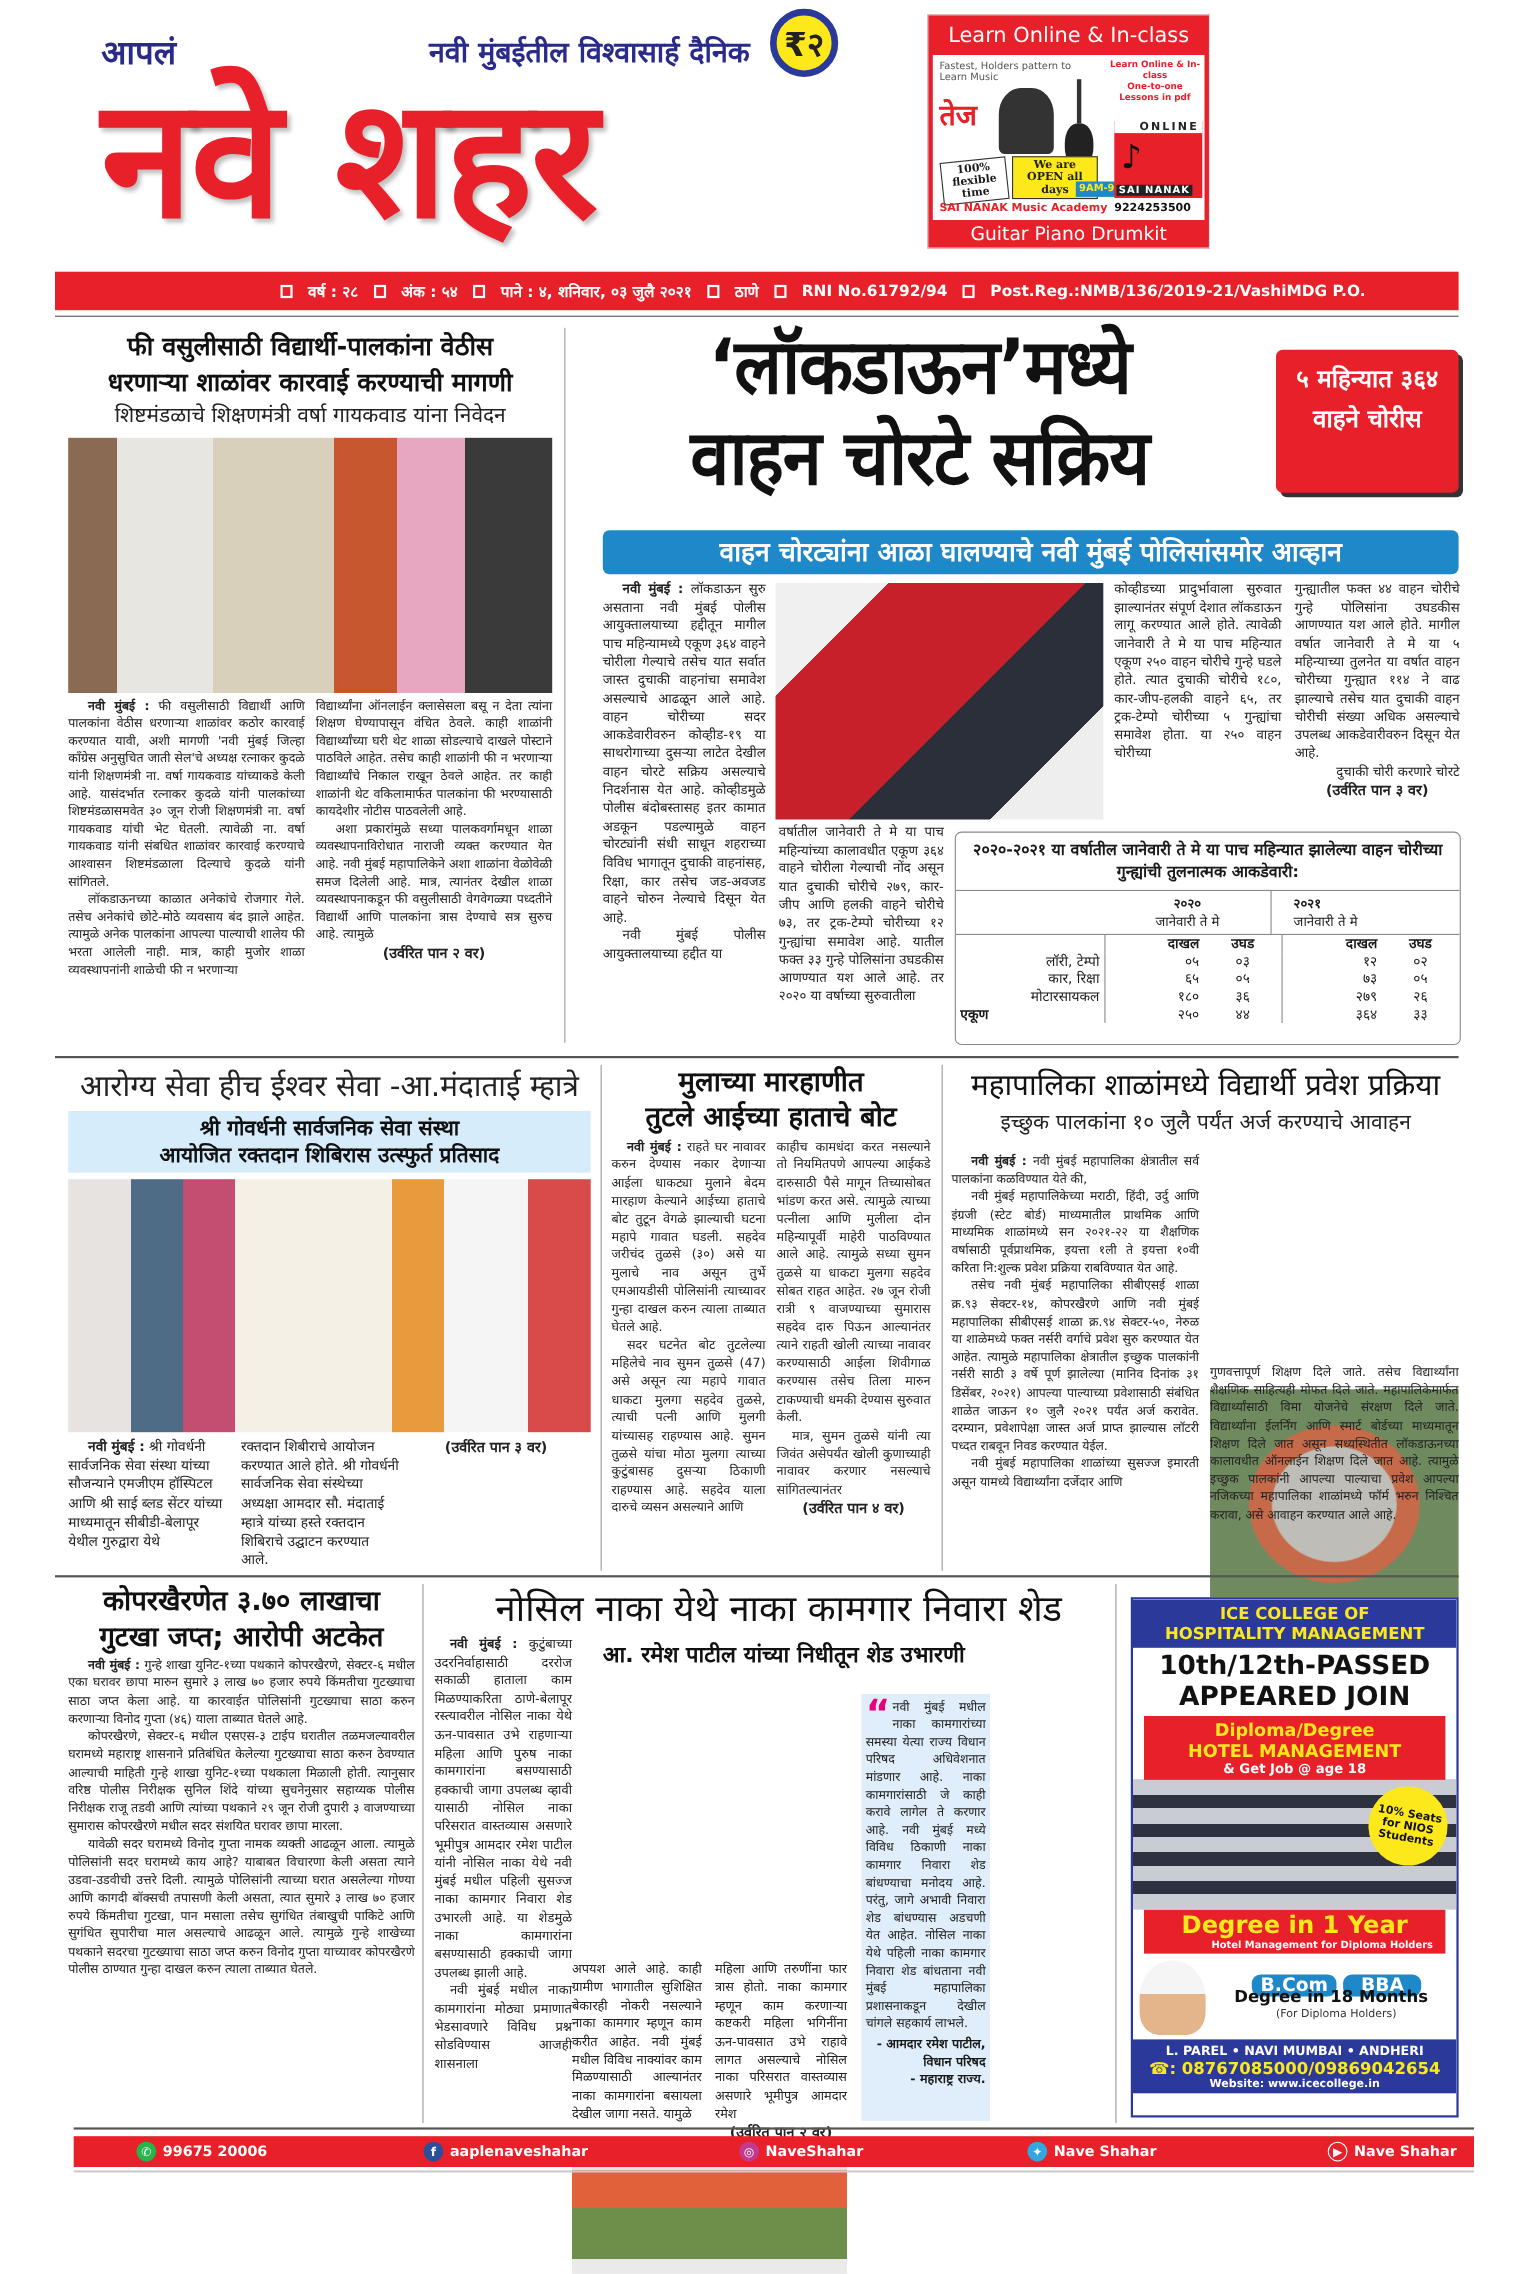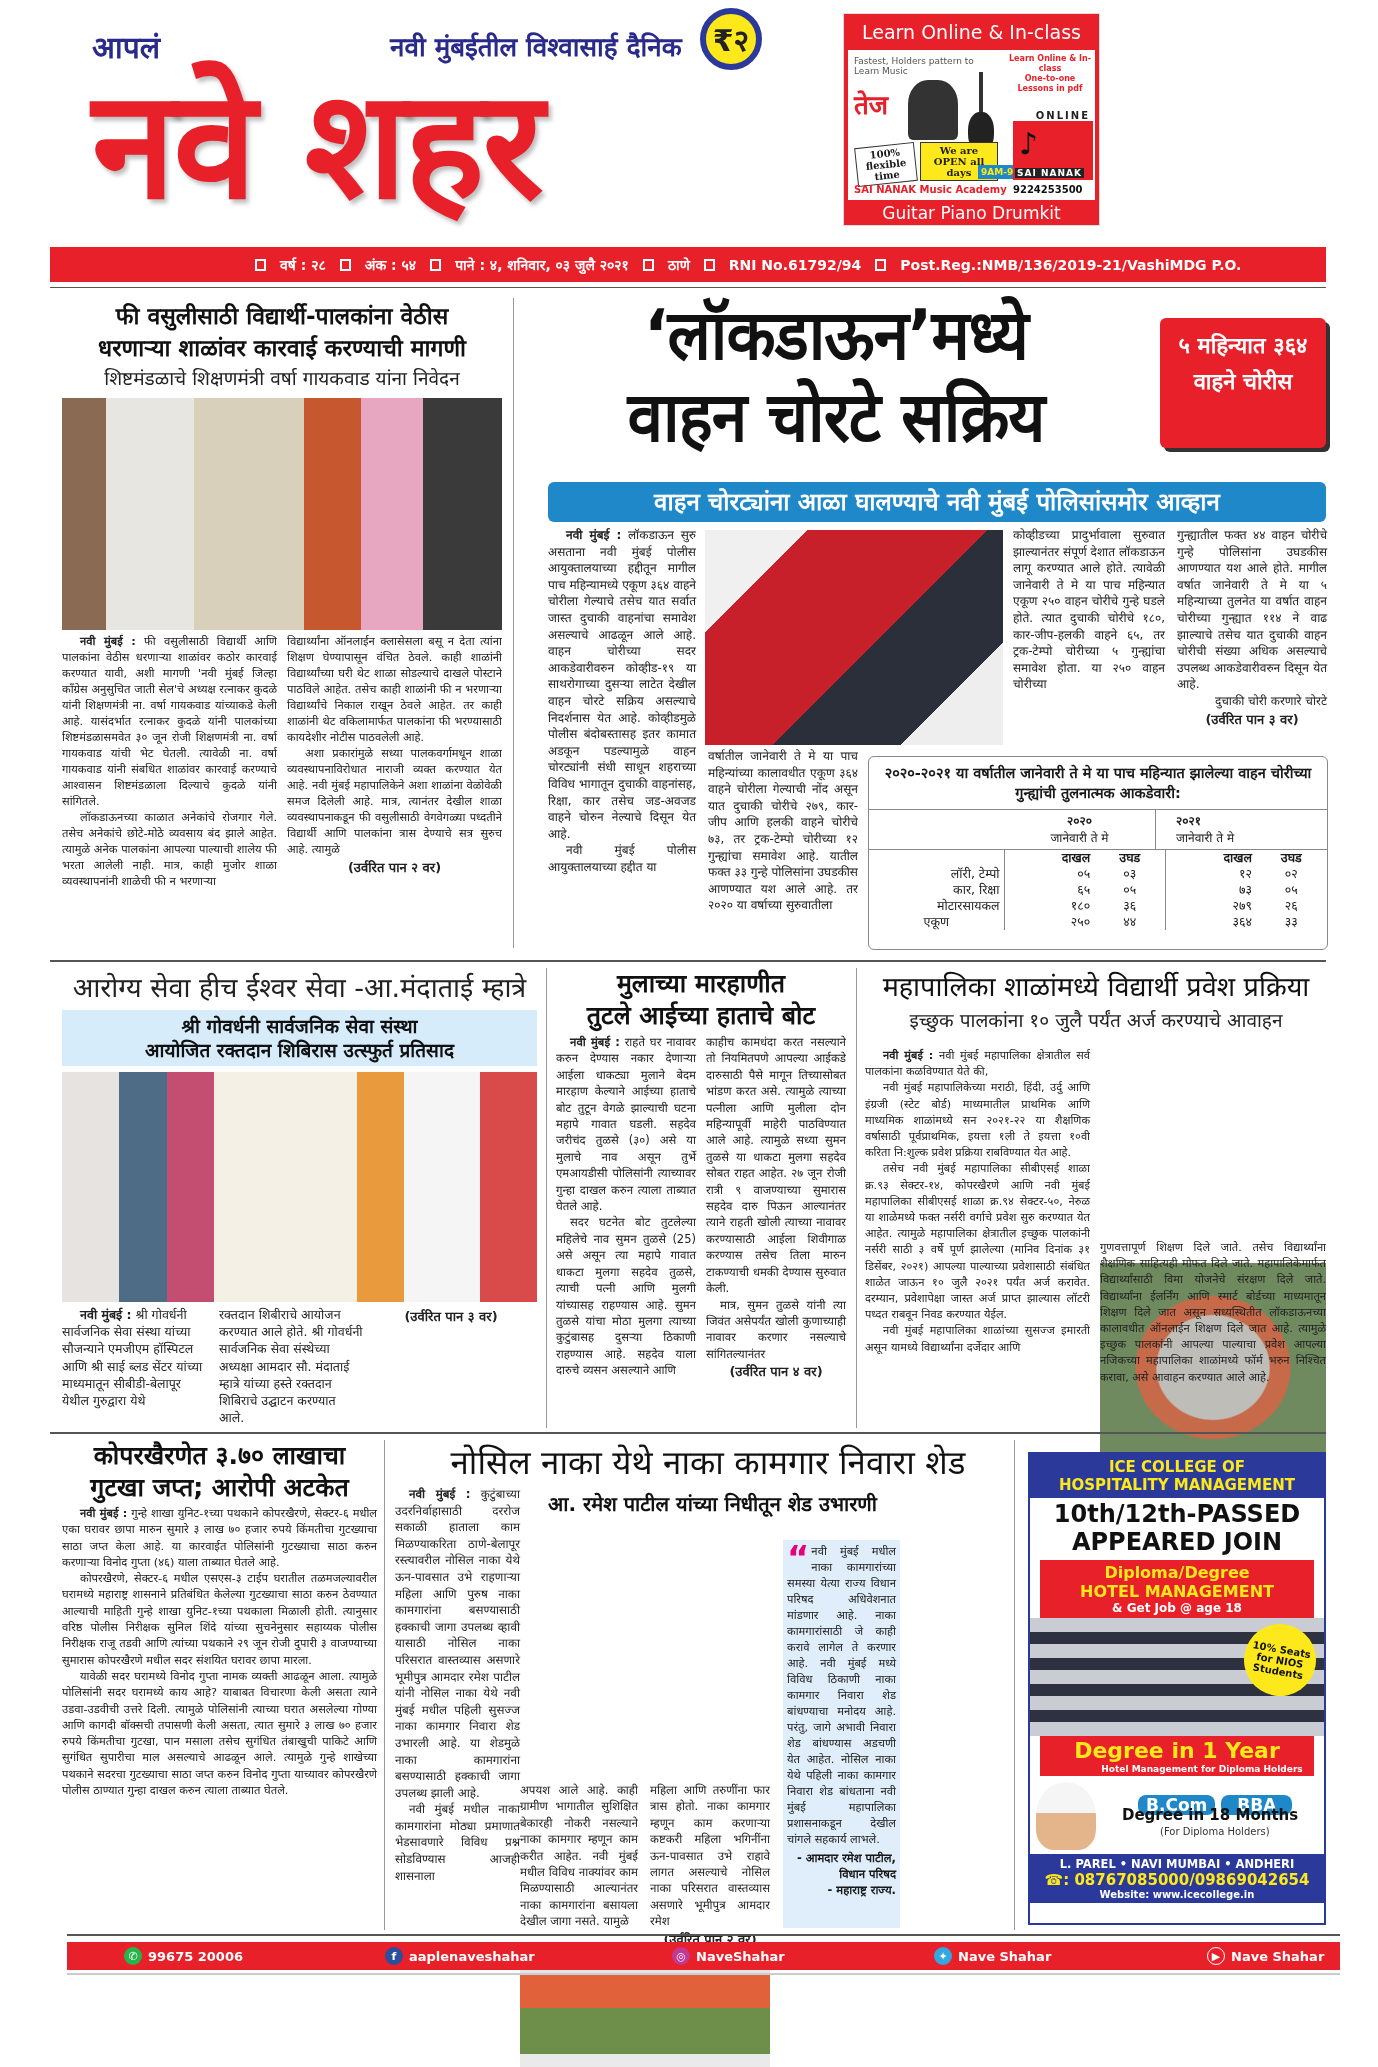--- a/index.html
+++ b/index.html
@@ -158,21 +158,21 @@
           <td style="text-align:center">०५</td>
         </tr>
     <tr>
           <td style="text-align:right;border-right:1px solid #888">मोटारसायकल</td>
           <td style="text-align:right">१८०</td>
           <td style="text-align:center;border-right:1px solid #888">३६</td>
           <td style="text-align:right">२७९</td>
           <td style="text-align:center">२६</td>
         </tr>
     <tr>
-          <td style="text-align:center;font-weight:normal;border-right:1px solid #888">एकूण</td>
+          <td style="text-align:left;font-weight:bold;border-right:1px solid #888">एकूण</td>
           <td style="text-align:right">२५०</td>
           <td style="text-align:center;border-right:1px solid #888">४४</td>
           <td style="text-align:right">३६४</td>
           <td style="text-align:center">३३</td>
         </tr>
   </tbody>
     </table>
 </div>
 
 <div class="hr" style="left:50px;top:960px;width:1276px;height:2px"></div>
@@ -195,21 +195,21 @@
   </div>
 </div>
 <div class="vr" style="left:546px;top:968px;height:460px"></div>
 
 <div class="abs" style="left:556px;top:968px;width:290px">
   <div class="h-big" style="font-size:25px;line-height:32px">मुलाच्या मारहाणीत</div>
   <div class="h-big" style="font-size:25px;line-height:32px">तुटले आईच्या हाताचे बोट</div>
   <div style="display:flex;gap:10px;margin-top:2px">
     <div class="body-text" style="width:140px;font-size:11.5px;line-height:16.4px">
       <p style="text-indent:14px"><b>नवी मुंबई :</b> <span>राहते घर नावावर करुन देण्यास नकार देणाऱ्या आईला धाकट्या मुलाने बेदम मारहाण केल्याने आईच्या हाताचे बोट तुटून वेगळे झाल्याची घटना महापे गावात घडली. सहदेव जरीचंद तुळसे (३०) असे या मुलाचे नाव असून तुर्भे एमआयडीसी पोलिसांनी त्याच्यावर गुन्हा दाखल करुन त्याला ताब्यात घेतले आहे.</span></p>
-      <p style="text-indent:14px">सदर घटनेत बोट तुटलेल्या महिलेचे नाव सुमन तुळसे (25) असे असून त्या महापे गावात धाकटा मुलगा सहदेव तुळसे, त्याची पत्नी आणि मुलगी यांच्यासह राहण्यास आहे. सुमन तुळसे यांचा मोठा मुलगा त्याच्या कुटुंबासह दुसऱ्या ठिकाणी राहण्यास आहे. सहदेव याला दारुचे व्यसन असल्याने आणि</p>
+      <p style="text-indent:14px">सदर घटनेत बोट तुटलेल्या महिलेचे नाव सुमन तुळसे (47) असे असून त्या महापे गावात धाकटा मुलगा सहदेव तुळसे, त्याची पत्नी आणि मुलगी यांच्यासह राहण्यास आहे. सुमन तुळसे यांचा मोठा मुलगा त्याच्या कुटुंबासह दुसऱ्या ठिकाणी राहण्यास आहे. सहदेव याला दारुचे व्यसन असल्याने आणि</p>
     </div>
     <div class="body-text" style="width:140px;font-size:11.5px;line-height:16.4px">
       <p>काहीच कामधंदा करत नसल्याने तो नियमितपणे आपल्या आईकडे दारुसाठी पैसे मागून तिच्यासोबत भांडण करत असे. त्यामुळे त्याच्या पत्नीला आणि मुलीला दोन महिन्यापूर्वी माहेरी पाठविण्यात आले आहे. त्यामुळे सध्या सुमन तुळसे या धाकटा मुलगा सहदेव सोबत राहत आहेत. २७ जून रोजी रात्री ९ वाजण्याच्या सुमारास सहदेव दारु पिऊन आल्यानंतर त्याने राहती खोली त्याच्या नावावर करण्यासाठी आईला शिवीगाळ करण्यास तसेच तिला मारुन टाकण्याची धमकी देण्यास सुरुवात केली.</p>
       <p style="text-indent:14px">मात्र, सुमन तुळसे यांनी त्या जिवंत असेपर्यंत खोली कुणाच्याही नावावर करणार नसल्याचे सांगितल्यानंतर</p>
       <div class="cont">(उर्वरित पान ४ वर)</div>
     </div>
   </div>
 </div>
 <div class="vr" style="left:856px;top:968px;height:460px"></div>
 

